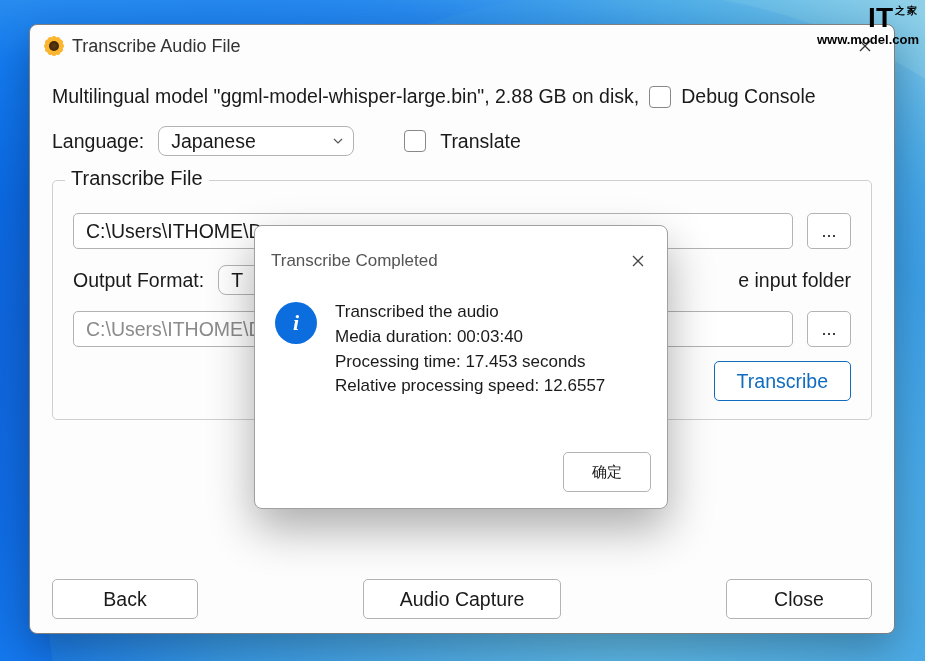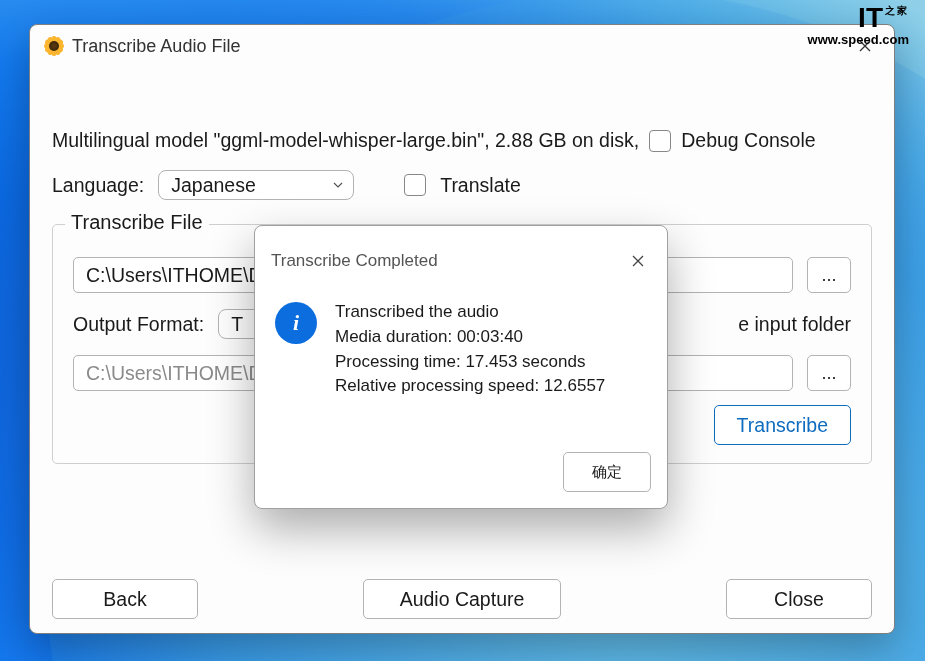--- a/index.html
+++ b/index.html
@@ -32,41 +32,40 @@
     position: absolute;
     right: -270px; bottom: -480px;
     width: 1150px; height: 1150px;
     border-radius: 50%;
     background: radial-gradient(circle, #6ec8e9 0%, #3c9fe6 50%, rgba(60,159,230,0) 78%);
     opacity: 0.9;
   }
 
   .watermark {
     position: absolute;
-    top: 4px; right: 16px;
+    top: 4px; right: 6px;
     color: #000;
     text-align: right;
     line-height: 1;
     z-index: 50;
   }
   .watermark .topline { font-size: 28px; font-weight: 800; }
   .watermark .cn { font-size: 10px; letter-spacing: 2px; font-weight: 700; display: inline-block; margin-left: 2px; vertical-align: top; padding-top: 2px; }
   .watermark .url { font-size: 13px; font-weight: 700; margin-top: 1px; }
 
   .app {
     position: absolute;
     left: 29px; top: 24px;
     width: 866px; height: 610px;
     background: #fdfdfd;
     border: 1px solid #7e7e7e;
     border-radius: 8px;
     box-shadow: 0 16px 40px rgba(0,0,0,.28);
     display: flex;
     flex-direction: column;
-    gap: 44px;
   }
   .titlebar {
     display: flex;
     align-items: center;
     padding: 6px 6px 6px 14px;
     gap: 8px;
     color: #333;
   }
   .sunflower {
     width: 20px; height: 20px; position: relative;
@@ -273,21 +272,21 @@
 </style>
 </head>
 <body>
 
 <div class="wallpaper"></div>
 
 <div class="watermark">
   <div class="topline">
     <span>IT</span><span class="cn">之家</span>
   </div>
-  <div class="url">www.speed.com</div>
+  <div class="url">www.model.com</div>
 </div>
 
 <div class="app">
   <div class="titlebar">
     <span class="sunflower">
       <span class="petal" style="transform:rotate(0deg)"></span>
       <span class="petal" style="transform:rotate(30deg)"></span>
       <span class="petal" style="transform:rotate(60deg)"></span>
       <span class="petal" style="transform:rotate(90deg)"></span>
       <span class="petal" style="transform:rotate(120deg)"></span>

